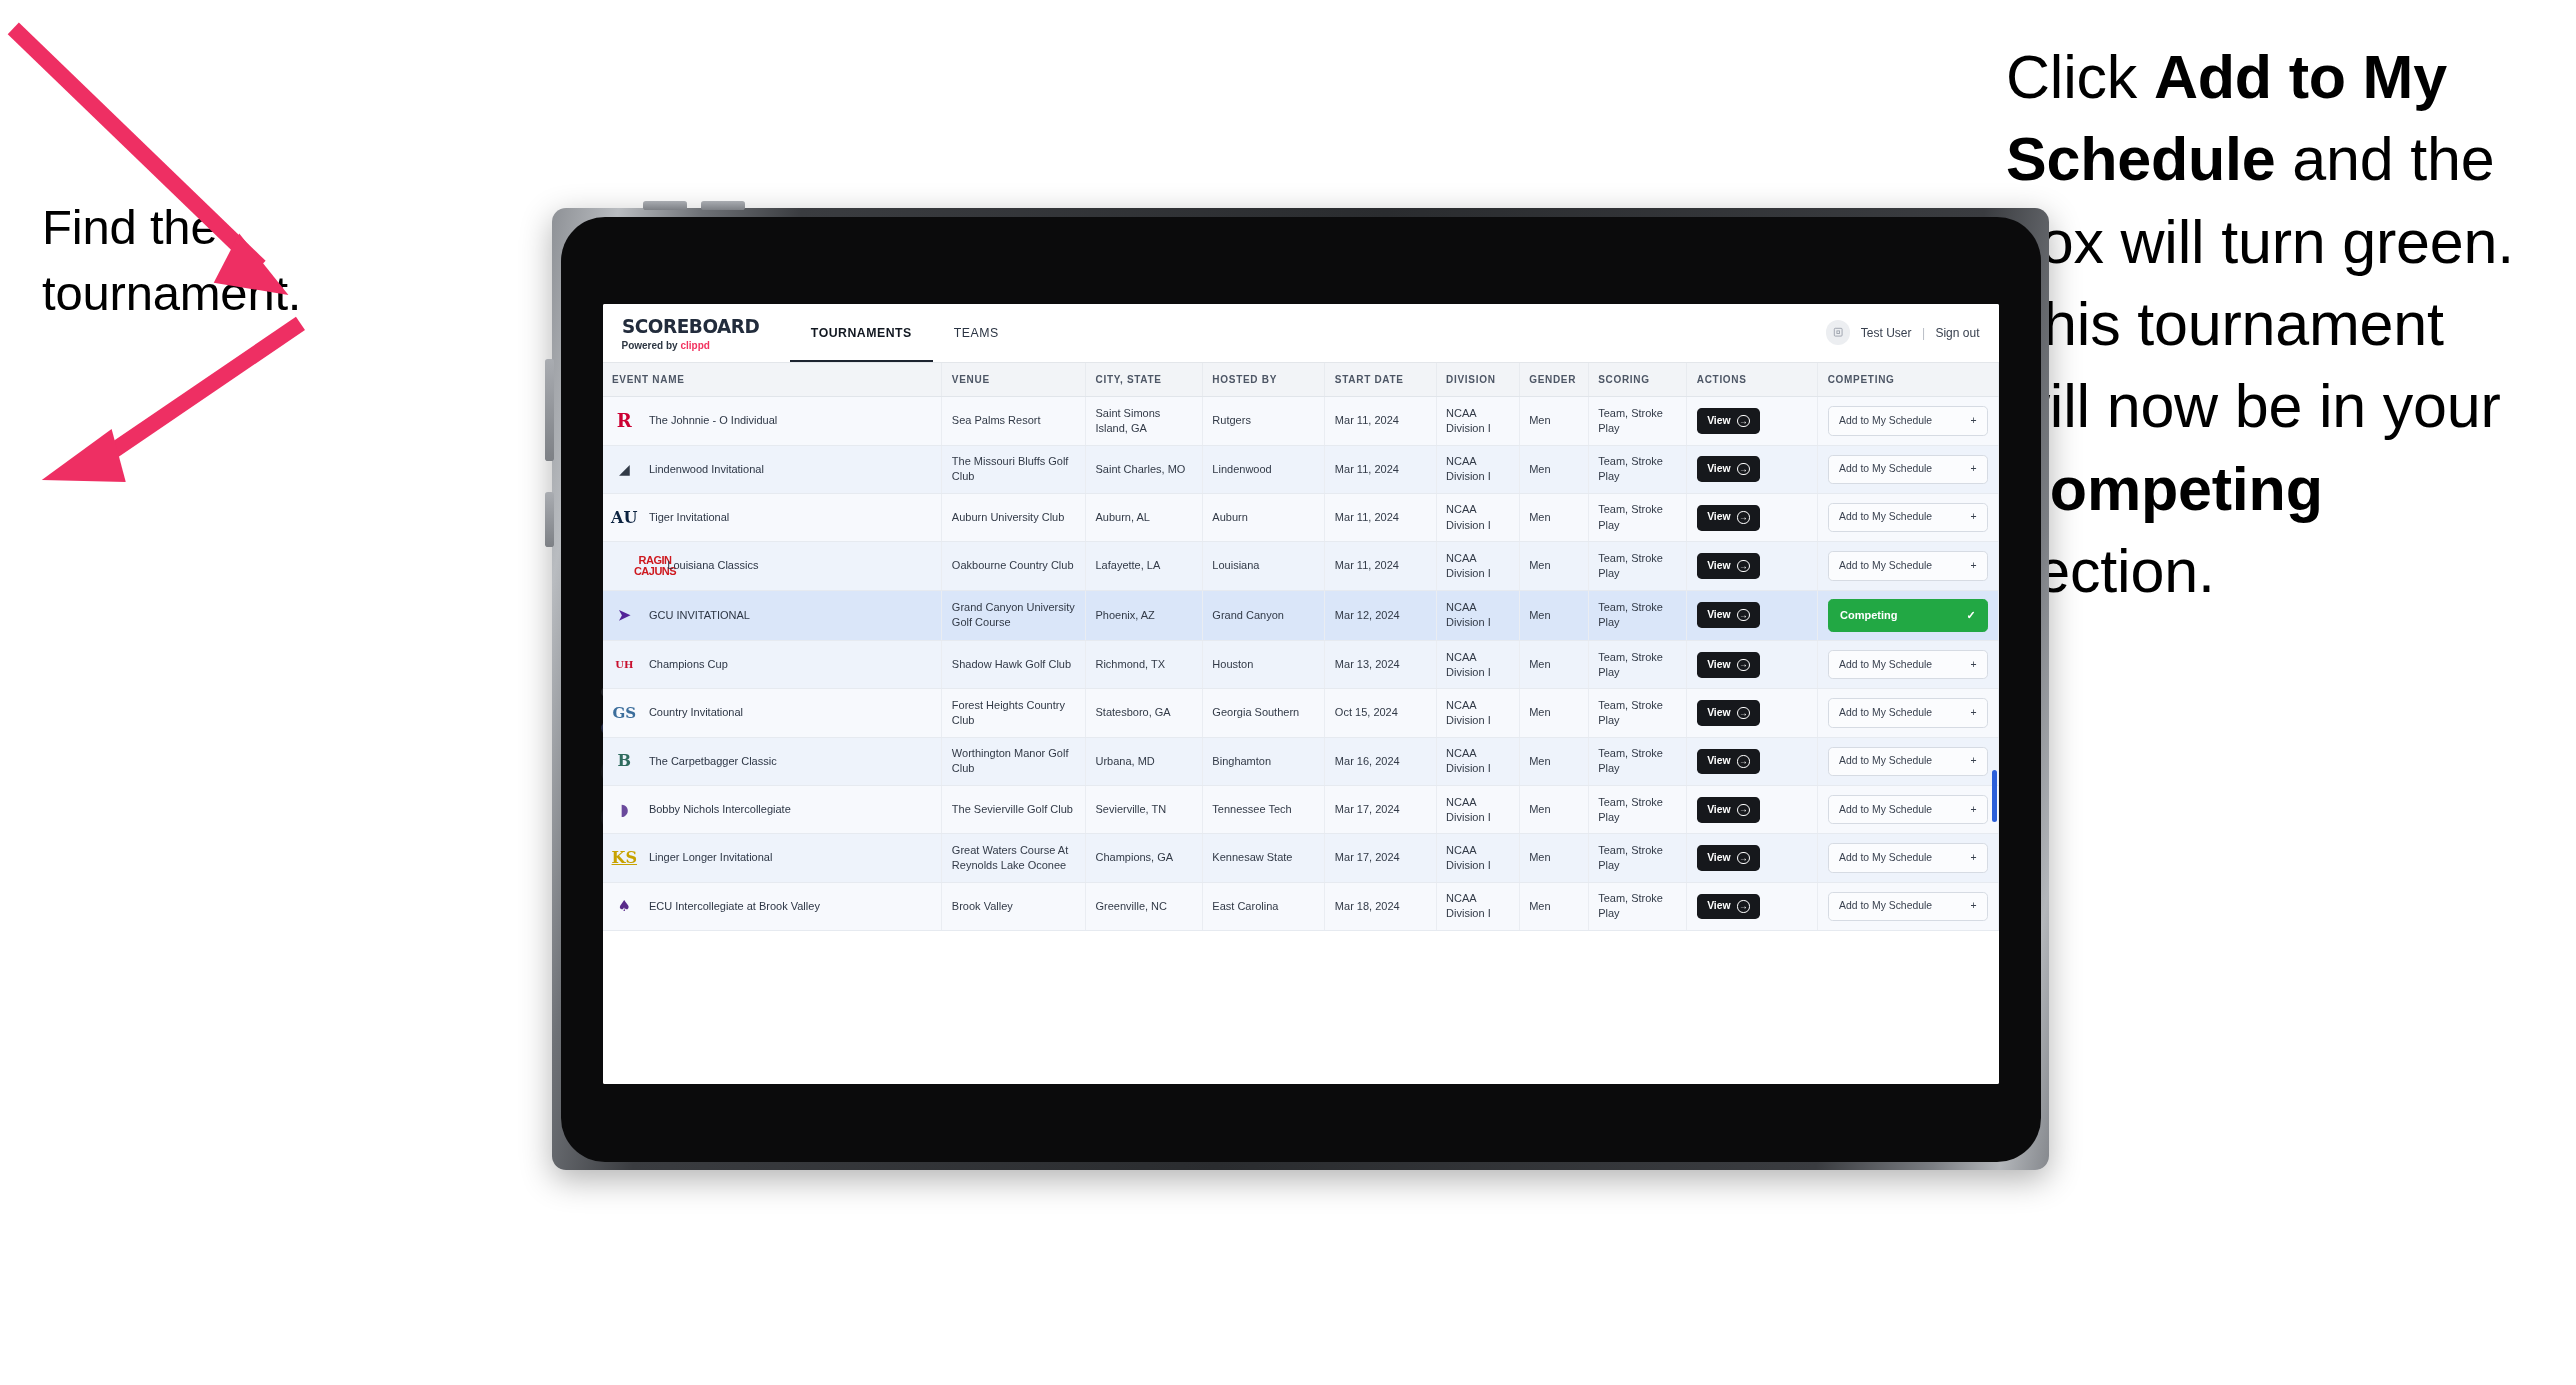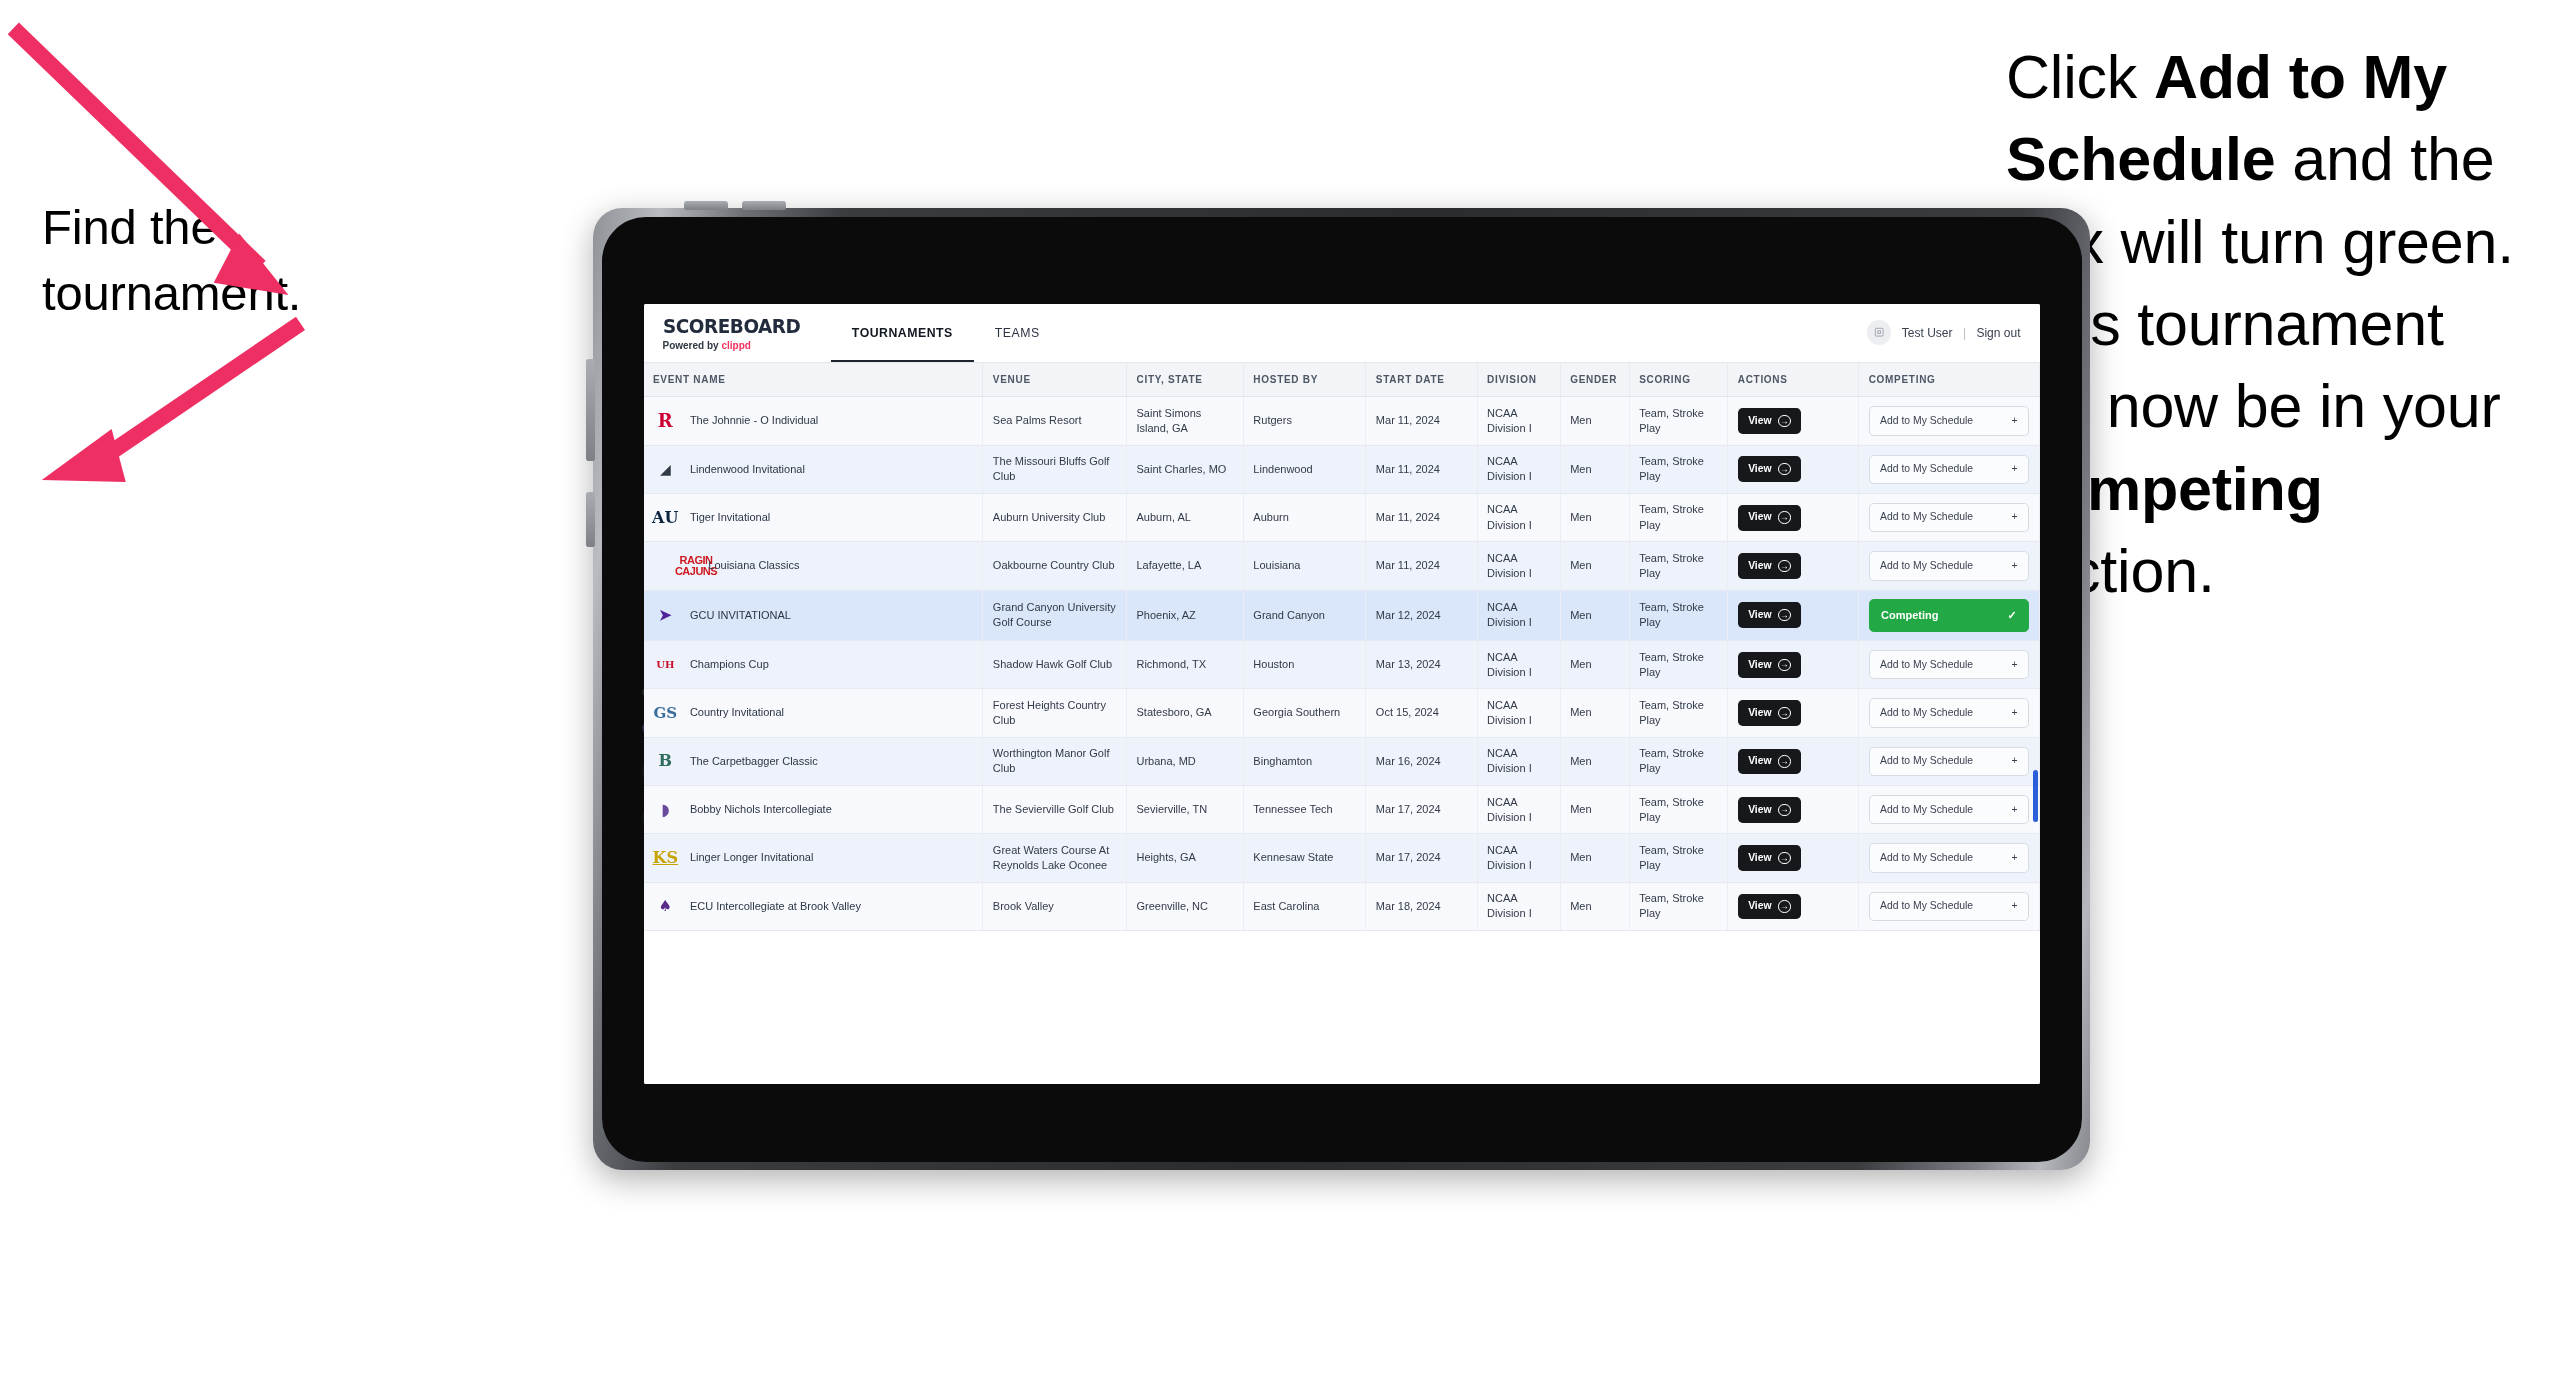--- a/index.html
+++ b/index.html
@@ -42,23 +42,22 @@
   #arrow-right-wrap { left: 1826px; top: 478px; width: 312px; height: 203px; }
 
   
   #tablet {
     position: absolute;
     left: 552px;
     top: 208px;
     width: 1497px;
     height: 962px;
     background: linear-gradient(100deg,#8e9196 0%, #b9bcc0 4%, #6e7176 9%, #3a3c40 15%, #2a2c2f 50%, #3a3c40 86%, #7b7e83 93%, #b4b7bb 97%, #85888d 100%);
-    border-radius: 29px;
+    border-radius: 14px;
     box-shadow: 0 9.5px 32px rgba(0,0,0,.30);
-    margin-left: 41px;
   }
   #tablet-inner {
     position: absolute;
     left: 8.5px; top: 8.5px; right: 8.5px; bottom: 8.5px;
     background: #0b0b0c;
     border-radius: 44px;
   }
   .tablet-btn {
     position: absolute;
     background: linear-gradient(180deg,#a9acb1,#7d8085);
@@ -625,21 +624,21 @@
                 </td>
               </tr>
               <tr class="alt">
                 <td class="col-event">
                   <div class="event-cell">
                     <div class="logo kennesaw">KS</div>
                     <span class="event-name">Linger Longer Invitational</span>
                   </div>
                 </td>
                 <td class="col-venue">Great Waters Course At Reynolds Lake Oconee</td>
-                <td class="col-city">Heights, GA</td>
+                <td class="col-city">Champions, GA</td>
                 <td class="col-host">Kennesaw State</td>
                 <td class="col-date">Mar 17, 2024</td>
                 <td class="col-div">NCAA Division I</td>
                 <td class="col-gender">Men</td>
                 <td class="col-scoring">Team, Stroke Play</td>
                 <td class="col-actions"><div class="btn-view">
                     <span>View</span>
                     <span class="circ">→</span>
                   </div></td>
                 <td class="col-comp">

